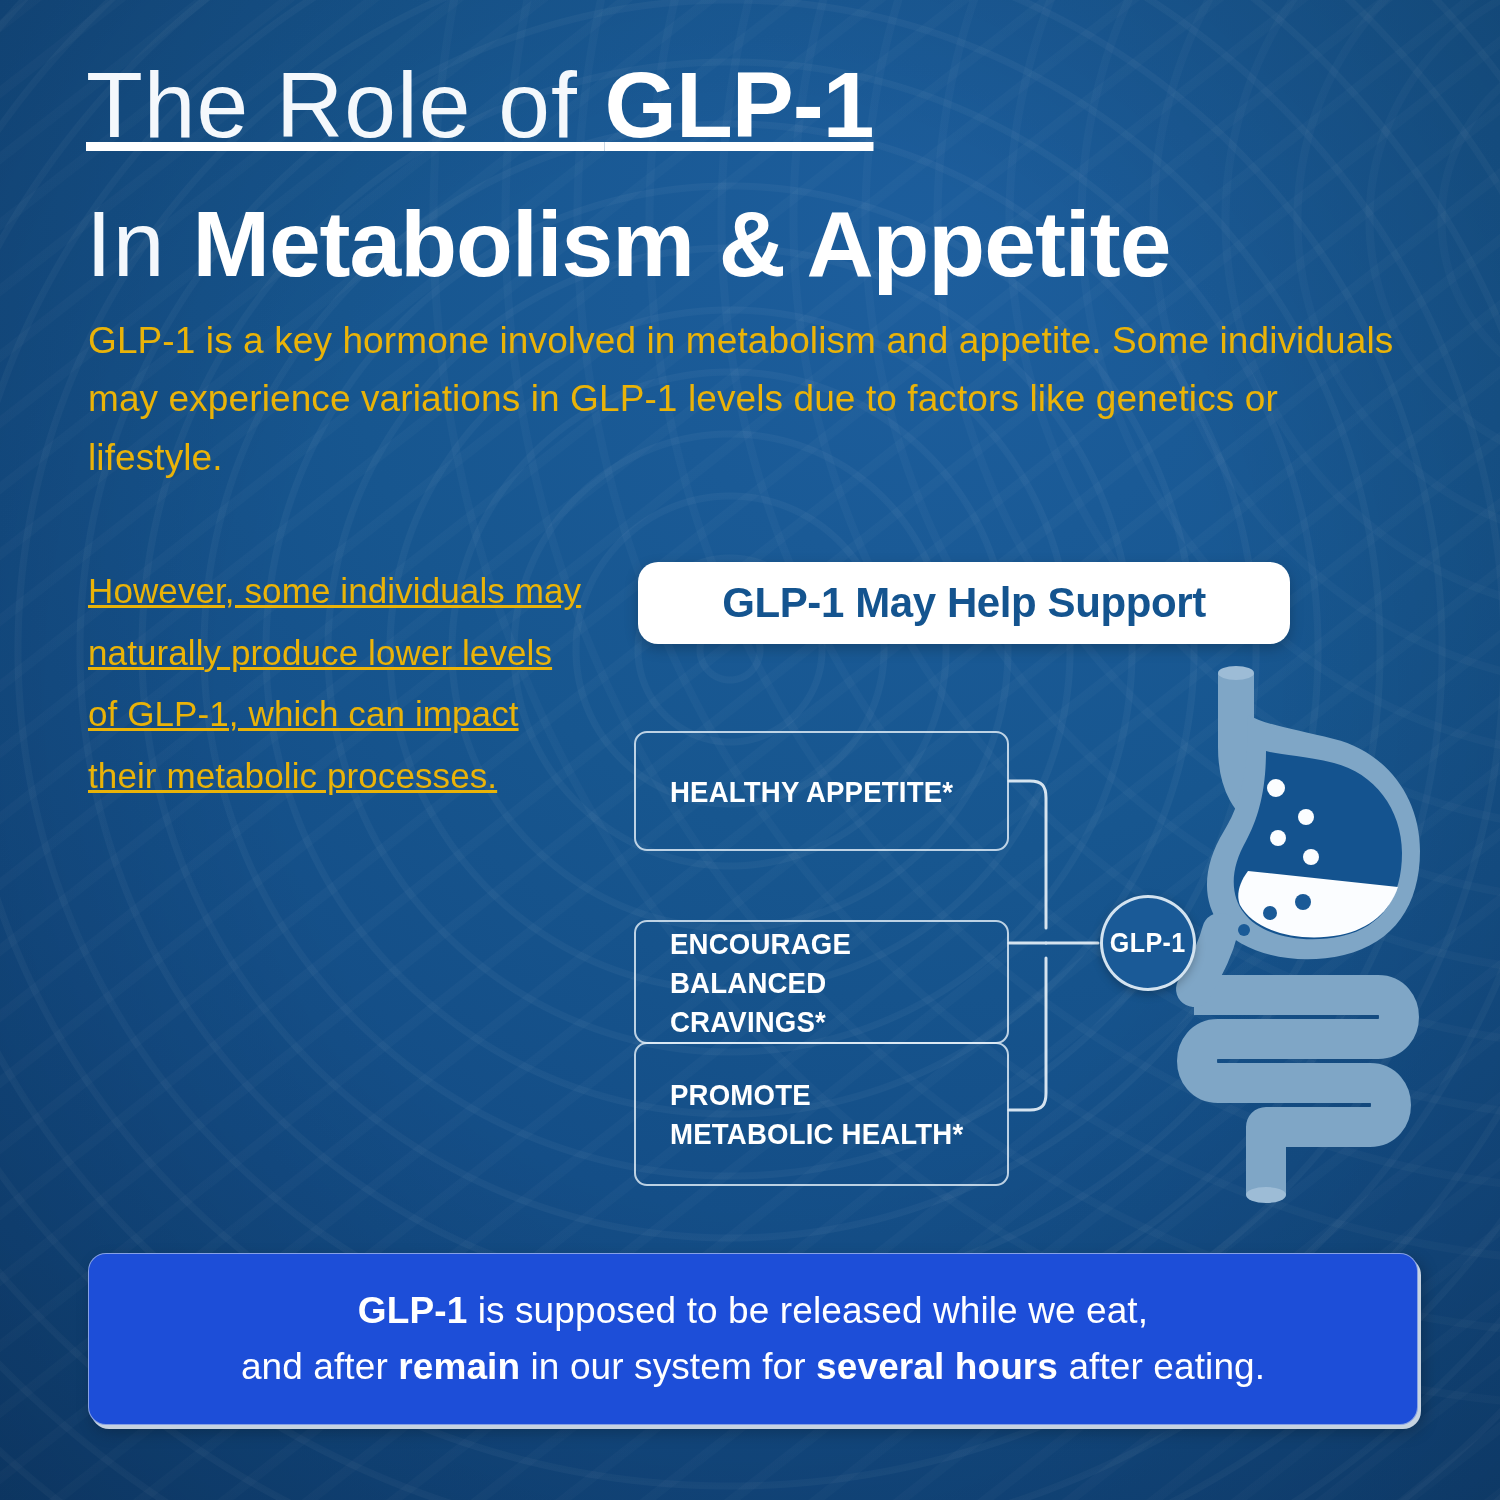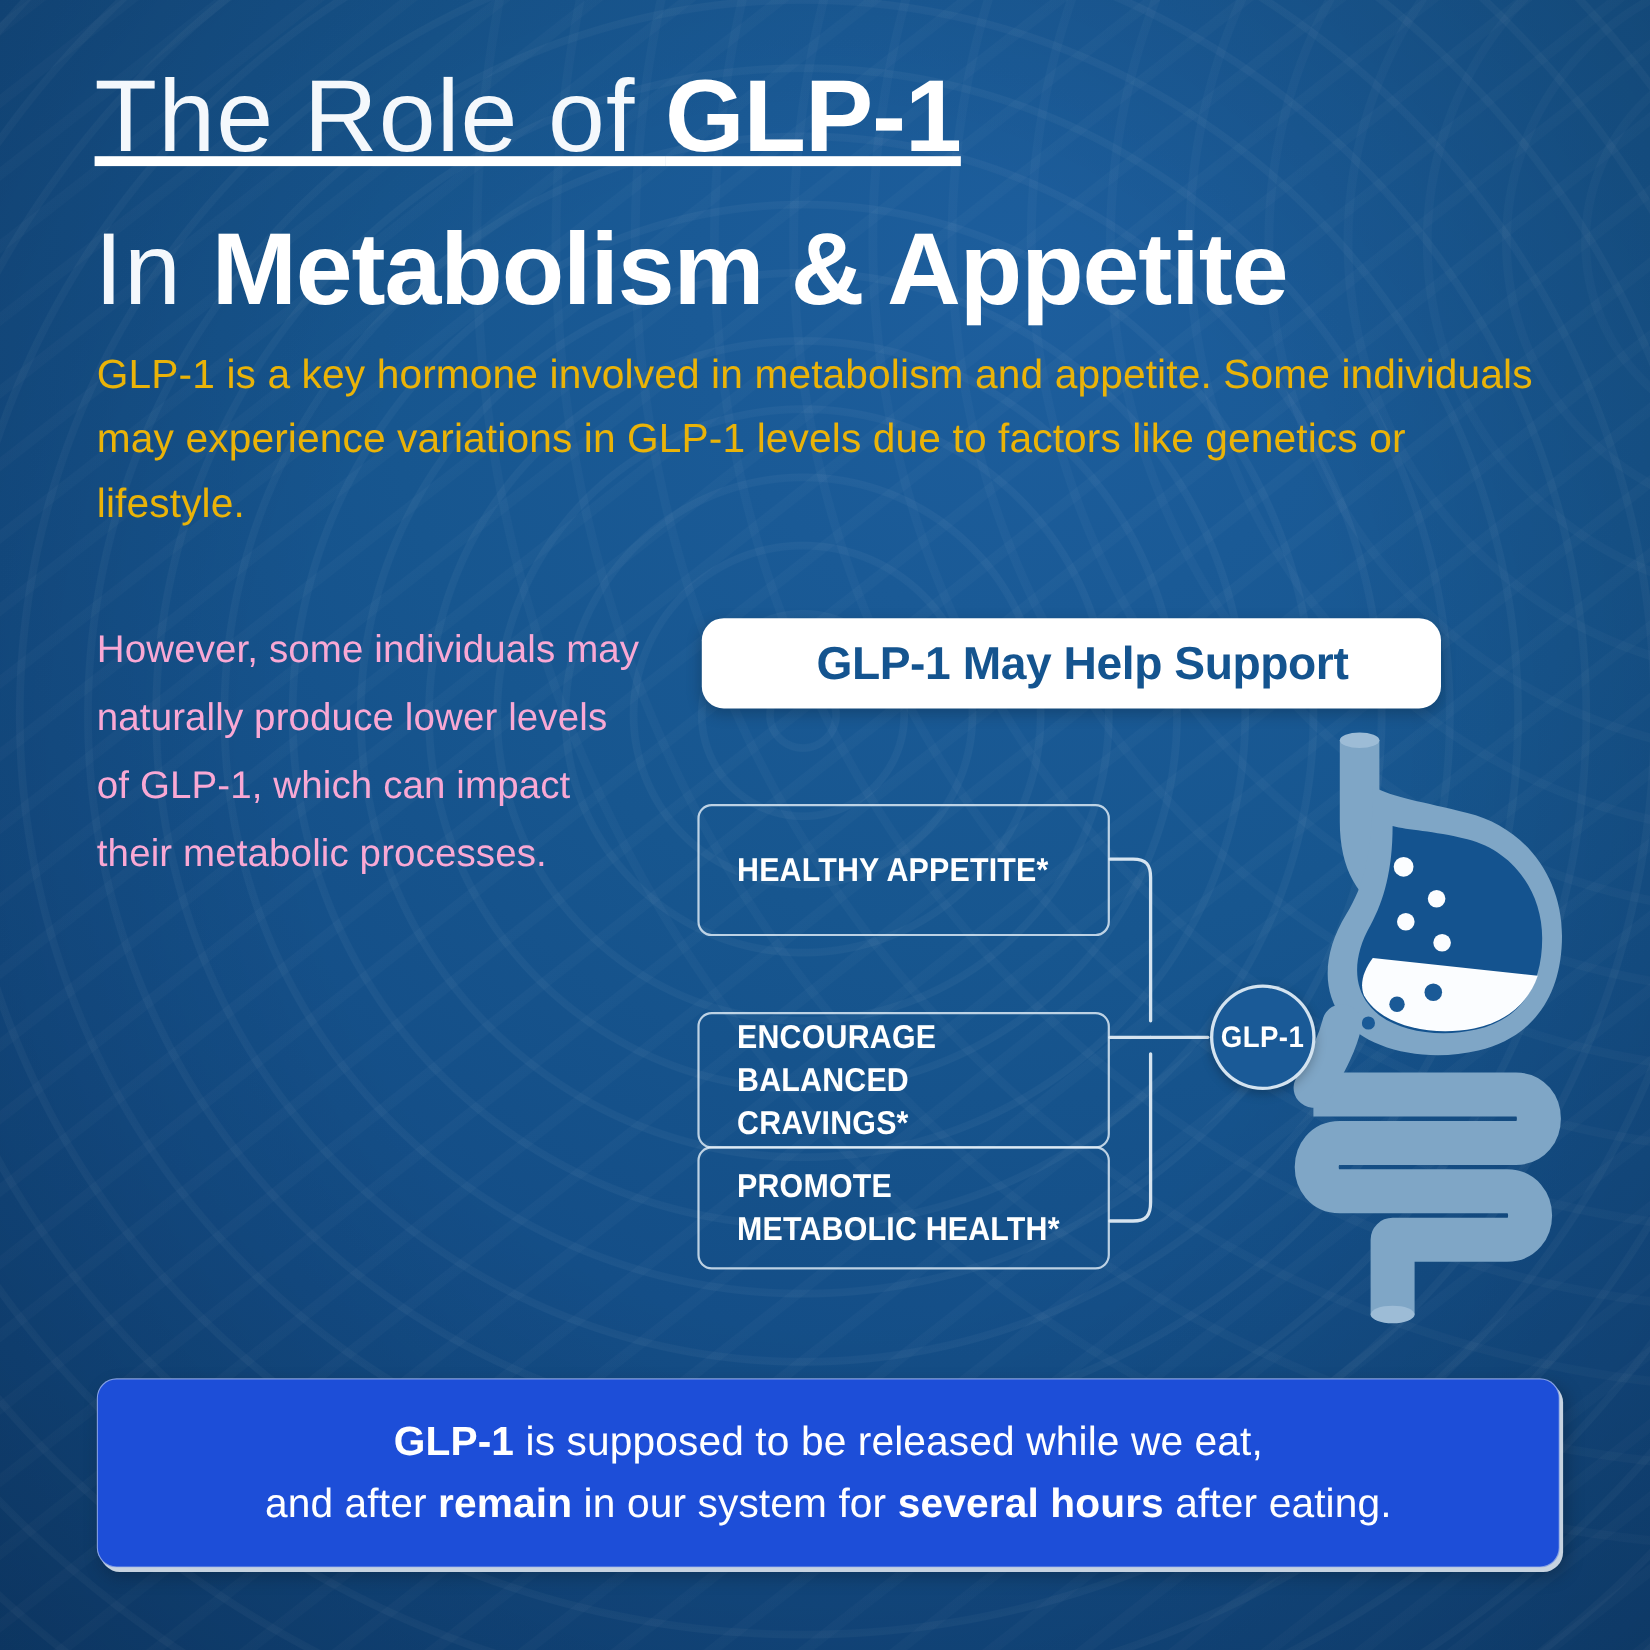--- a/index.html
+++ b/index.html
@@ -123,38 +123,38 @@
 
   
   .leftcol {
     position: absolute;
     left: 88px;
     top: 560px;
     width: 500px;
     font-size: 35px;
     font-weight: 300;
     line-height: 1.76;
-    color: #f9a8d4;
+    color: #eab308;
     letter-spacing: .1px;
+    text-decoration: underline;
   }
 
   
   .pill {
     position: absolute;
     left: 638px;
     top: 562px;
     width: 652px;
     height: 82px;
     background: #ffffff;
     border-radius: 20px;
     display: flex;
     align-items: center;
     justify-content: center;
     box-shadow: 0 5px 14px rgba(0,0,0,0.22);
-    padding-left: 20px;
   }
   .pill-text {
     color: #14548f;
     font-size: 42px;
     font-weight: 700;
     letter-spacing: -0.4px;
     white-space: nowrap;
   }
 
   
@@ -175,21 +175,21 @@
     font-weight: 700;
     line-height: 1.30;
     letter-spacing: .2px;
     font-stretch: condensed;
     text-transform: uppercase;
     transform: scaleX(0.92);
     transform-origin: left center;
   }
   #benefit-0 { top: 731px; height: 120px; }
   #benefit-1 { top: 880px; height: 124px; margin-top: 40px; }
-  #benefit-2 { top: 1042px; height: 112px; }
+  #benefit-2 { top: 1042px; height: 144px; }
 
   
   .connector { position: absolute; left: 0; top: 0; width: 1500px; height: 1500px; pointer-events: none; }
 
   
   .node {
     position: absolute;
     left: 1100px;
     top: 895px;
     width: 96px;

